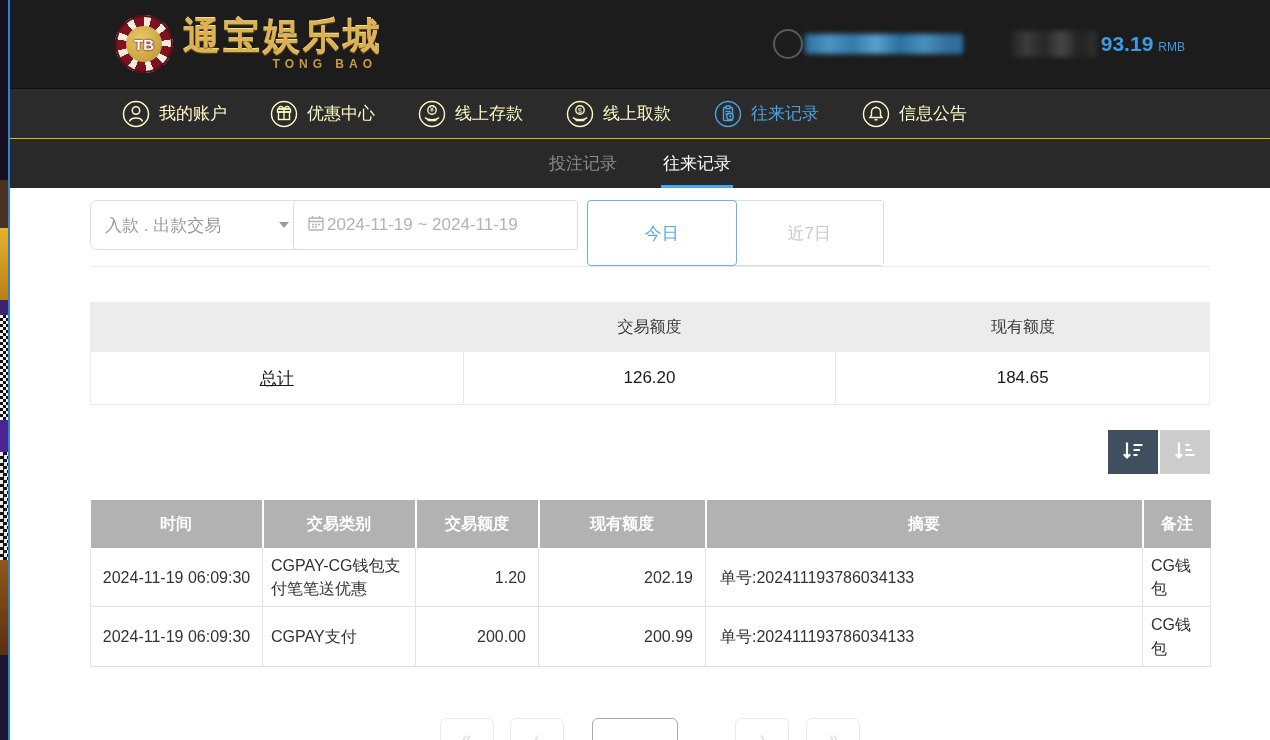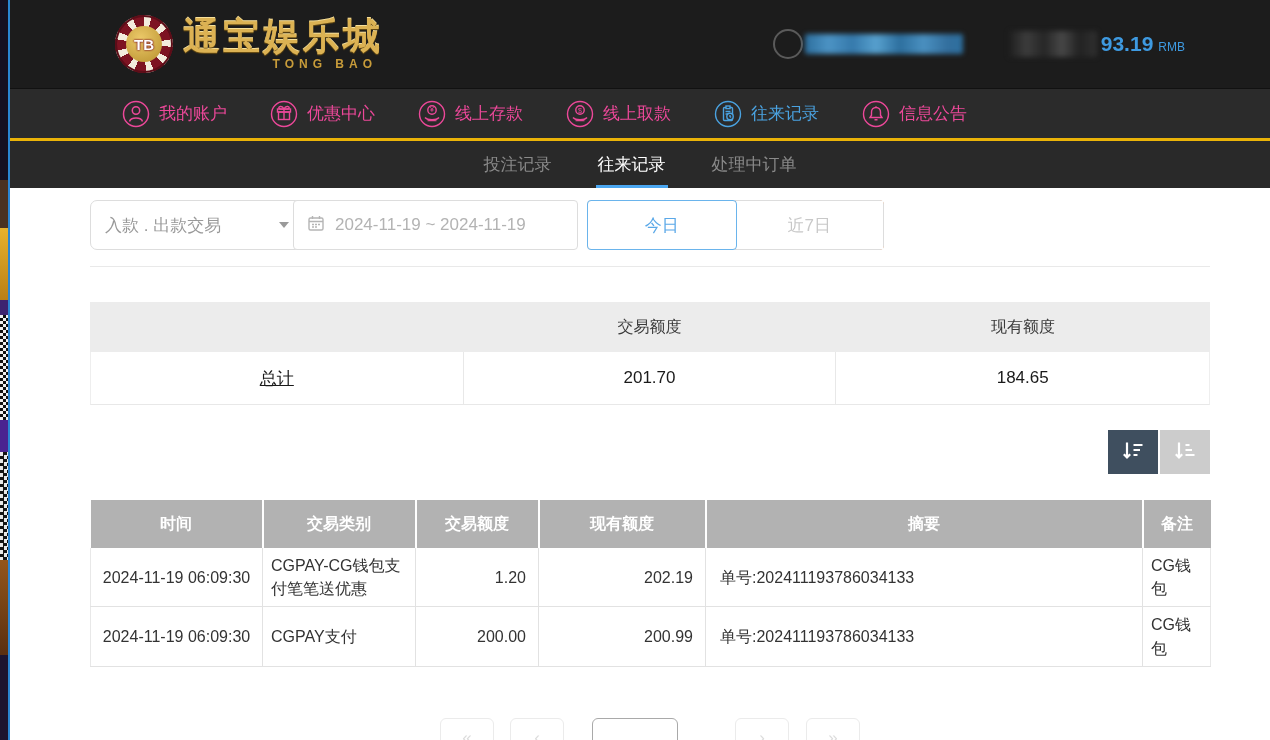--- a/index.html
+++ b/index.html
@@ -32,35 +32,35 @@
   .logo-sub{font-size:12px;font-weight:bold;letter-spacing:5px;color:#c89c3a;align-self:flex-end;margin-top:2px;padding-right:6px;}
   .account{display:flex;align-items:center;}
   .avatar{width:30px;height:30px;border-radius:50%;border:2px solid #5a5a5a;box-sizing:border-box;margin-right:-8px;}
   .blur-user{width:158px;height:20px;border-radius:2px;margin-left:10px;background:linear-gradient(90deg,#2d6f9e,#4c93c4 15%,#3579ab 30%,#57a0ce 45%,#2d6f9e 60%,#4a90c0 75%,#336f9e 90%,#2d6f9e);filter:blur(2.5px);}
   .blur-bal{width:88px;height:26px;border-radius:2px;margin-left:46px;background:linear-gradient(90deg,#1f1f1f,#3c3c3c 20%,#262626 40%,#474747 60%,#222 80%,#303030);filter:blur(2.5px);}
   .bal-amt{font-size:21px;color:#3e9ae1;margin-left:4px;font-weight:bold;}
   .bal-cur{font-size:12px;color:#3e9ae1;margin-left:5px;padding-top:6px;}
 
   
   .mainnav{height:50px;background:#2b2b2b;display:flex;align-items:center;padding-left:112px;gap:43px;border-top:1px solid #111;box-sizing:border-box;}
-  .nav-item{display:flex;align-items:center;gap:9px;color:#ec4899;font-size:17px;cursor:pointer;white-space:nowrap;}
+  .nav-item{display:flex;align-items:center;gap:9px;color:#fef9c3;font-size:17px;cursor:pointer;white-space:nowrap;}
   .nav-item svg{display:block;}
   .nav-item.active{color:#4aa2e0;}
 
   
-  .subnav{height:50px;background:#292929;border-top:3px solid #eab308;display:flex;justify-content:center;gap:42px;box-sizing:border-box;}
+  .subnav{height:50px;background:#292929;border-top:1px solid #eab308;display:flex;justify-content:center;gap:42px;box-sizing:border-box;}
   .subnav-item{position:relative;display:flex;align-items:center;color:#8a8a8a;font-size:17px;cursor:pointer;padding:0 2px;}
   .subnav-item.active{color:#ffffff;}
   .subnav-item.active::after{content:"";position:absolute;left:0;right:0;bottom:0;height:3px;background:#4aa6f0;}
 
   
   .select-box{position:absolute;left:80px;top:200px;width:214px;height:50px;border:1px solid #ddd;border-radius:7px;box-sizing:border-box;display:flex;align-items:center;justify-content:space-between;padding:0 14px;color:#999;font-size:17px;cursor:pointer;background:#fff;}
   .caret{width:0;height:0;border-left:5px solid transparent;border-right:5px solid transparent;border-top:6px solid #9a9a9a;}
-  .date-box{position:absolute;left:283px;top:200px;width:285px;height:50px;border:1px solid #ddd;border-radius:4px;box-sizing:border-box;display:flex;align-items:center;gap:9px;padding:0 12px;color:#b3b3b3;font-size:17px;cursor:pointer;background:#fff;}
-  .range-group{position:absolute;left:577px;top:200px;width:297px;height:50px;display:flex;border:1px solid #ddd;border-radius:4px;box-sizing:border-box;background:#f97316;}
+  .date-box{position:absolute;left:283px;top:200px;width:285px;height:50px;border:1px solid #ddd;border-radius:4px;box-sizing:border-box;display:flex;align-items:center;gap:1px;padding:0 12px;color:#b3b3b3;font-size:17px;cursor:pointer;background:#fff;}
+  .range-group{position:absolute;left:577px;top:200px;width:297px;height:66px;display:flex;border:1px solid #ddd;border-radius:4px;box-sizing:border-box;background:#f97316;}
   .range-btn{flex:1;display:flex;align-items:center;justify-content:center;font-size:17px;color:#c8c8c8;cursor:pointer;background:#fff;border:none;}
   .range-btn.mid{border-left:1px solid #e4e4e4;border-right:1px solid #e4e4e4;}
   .range-btn.active{border:1px solid #6ab4ec;border-radius:4px;margin:-1px;color:#5aa8e8;z-index:2;}
   .search-btn{position:absolute;left:886px;top:200px;width:102px;height:50px;background:#55b3f0;border:none;border-radius:4px;color:#fff;font-size:18px;cursor:pointer;}
 
   .divider{position:absolute;left:80px;top:266px;width:1120px;height:1px;background:#e9e9e9;}
 
   
   .summary{position:absolute;left:80px;top:302px;width:1120px;}
   .sum-head{display:flex;height:50px;background:#ececec;}
@@ -201,23 +201,20 @@
       </div>
     </nav>
 
     <nav class="subnav">
       <div class="subnav-item">
         <span>投注记录</span>
       </div>
       <div class="subnav-item active">
         <span>往来记录</span>
       </div>
-      <div class="subnav-item">
-        <span>处理中订单</span>
-      </div>
     </nav>
 
     <div class="select-box">
       <span>入款 . 出款交易</span>
       <span class="caret"></span>
     </div>
 
     <div class="date-box">
       <span>
         <svg width="20" height="20" viewBox="0 0 20 20" fill="none" stroke="#b5b5b5" stroke-width="1.4">
@@ -237,21 +234,21 @@
     <div class="divider"></div>
 
     <div class="summary">
       <div class="sum-head">
         <div class="c c1"></div>
         <div class="c c2">交易额度</div>
         <div class="c c3">现有额度</div>
       </div>
       <div class="sum-body">
         <div class="c c1">总计</div>
-        <div class="c c2">201.70</div>
+        <div class="c c2">126.20</div>
         <div class="c c3">184.65</div>
       </div>
     </div>
 
     <div class="sort-wrap">
       <button class="sort-btn sort-desc">
         <span>
           <svg width="28" height="28" viewBox="0 0 28 28" fill="none" stroke="#fff" stroke-width="2.2">
               <path d="M8 5.5v15M4.8 17.2L8 20.5l3.2-3.3M14.5 8h9M14.5 13h6.5M14.5 18h4"></path>
             </svg>

